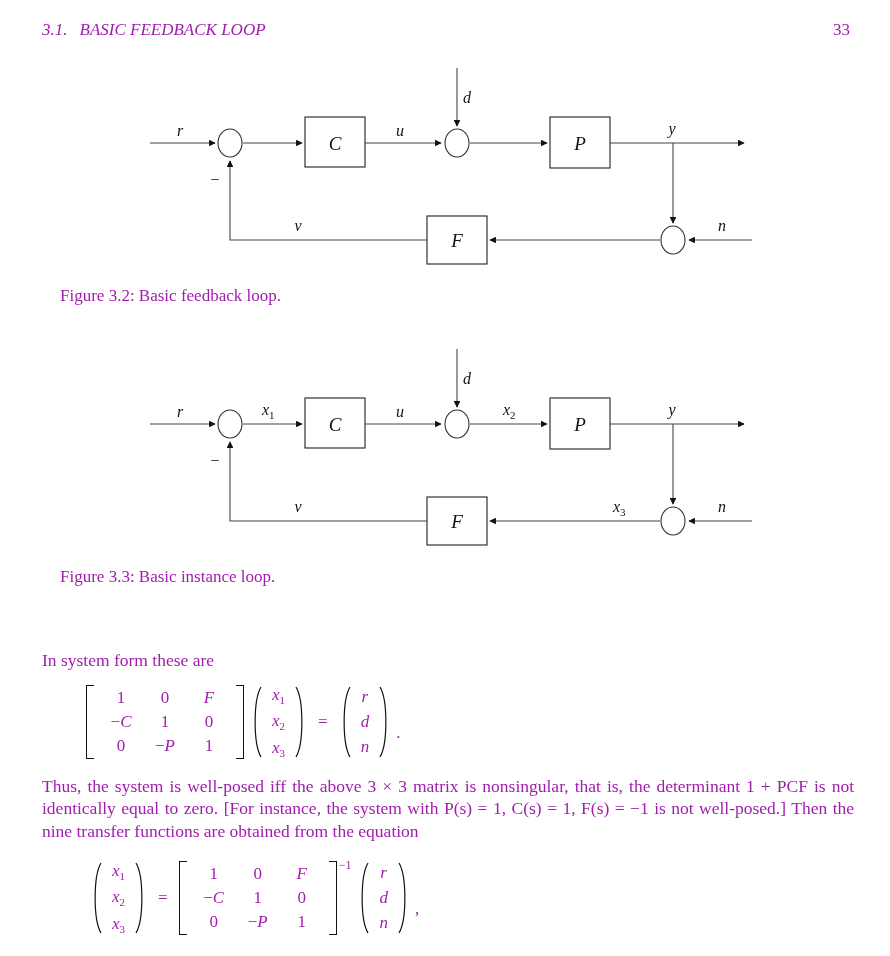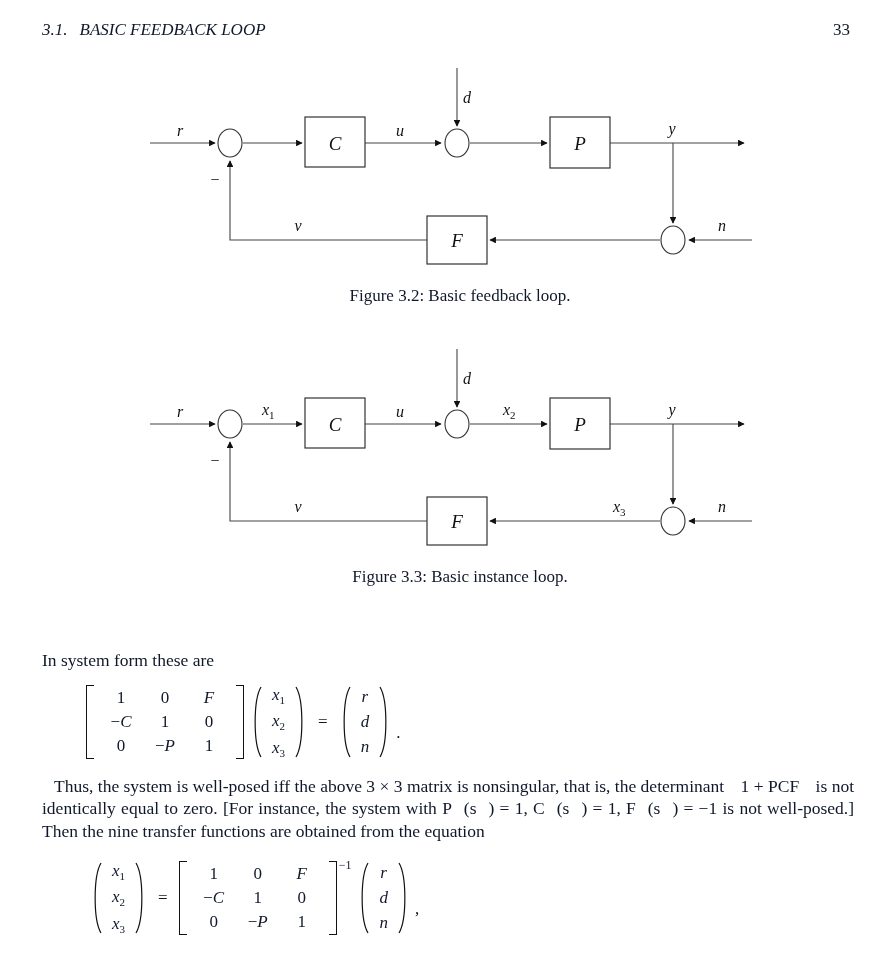--- a/index.html
+++ b/index.html
@@ -1,43 +1,43 @@
 <!DOCTYPE html>
 <html><head>
 <meta charset="utf-8">
 <style>
   html,body { margin:0; padding:0; background:#ffffff; }
   .page {
     position:relative; width:890px; height:956px; background:#fff;
-    font-family:"Liberation Serif","DejaVu Serif",serif; color:#0f172a;
+    font-family:"Liberation Serif","DejaVu Serif",serif; color:#a21caf;
     overflow:hidden;
   }
   
   .header { position:absolute; top:20px; left:42px; right:40px;
     display:flex; justify-content:space-between; font-size:17px; }
   .running-head { font-style:italic; }
   .running-head .sec { margin-right:12px; }
   .pageno { font-style:normal; }
 
   
   .diagram { position:absolute; }
   .diagram line, .diagram polyline { stroke:#444; stroke-width:1.1; fill:none; }
   .diagram rect { fill:#fff; stroke:#333; stroke-width:1.2; }
   .diagram ellipse { fill:#fff; stroke:#333; stroke-width:1.1; }
   .slabel { font:italic 16px "Liberation Serif",serif; fill:#111; }
   .blabel { font:italic 19px "Liberation Serif",serif; fill:#111; }
   .ssub  { font-style:normal; font-size:11px; }
-  .caption { position:absolute; left:60px; width:800px; text-align:center;
+  .caption { position:absolute; left:60px; width:800px; text-align:left;
     font-size:17px; }
 
   
   .lead-in { position:absolute; left:42px; top:650px; font-size:17.5px; }
   .para { position:absolute; left:42px; top:775px; width:812px;
     font-size:17.5px; line-height:22.4px; text-align:justify; }
-  .rm { font-style:normal;margin-left:12px; }
+  .rm { font-style:normal; }
   .it { }
 
   
   .eq { position:absolute; display:flex; align-items:center; font-size:17px; }
   .sqbr { align-self:stretch; width:7px; }
   .sqbr.l { border-left:1.4px solid #111; border-top:1.4px solid #111;
             border-bottom:1.4px solid #111; margin-right:4px; }
   .sqbr.r { border-right:1.4px solid #111; border-top:1.4px solid #111;
             border-bottom:1.4px solid #111; margin-left:4px; }
   .mat { display:grid; grid-template-columns:repeat(3,minmax(26px,auto));

